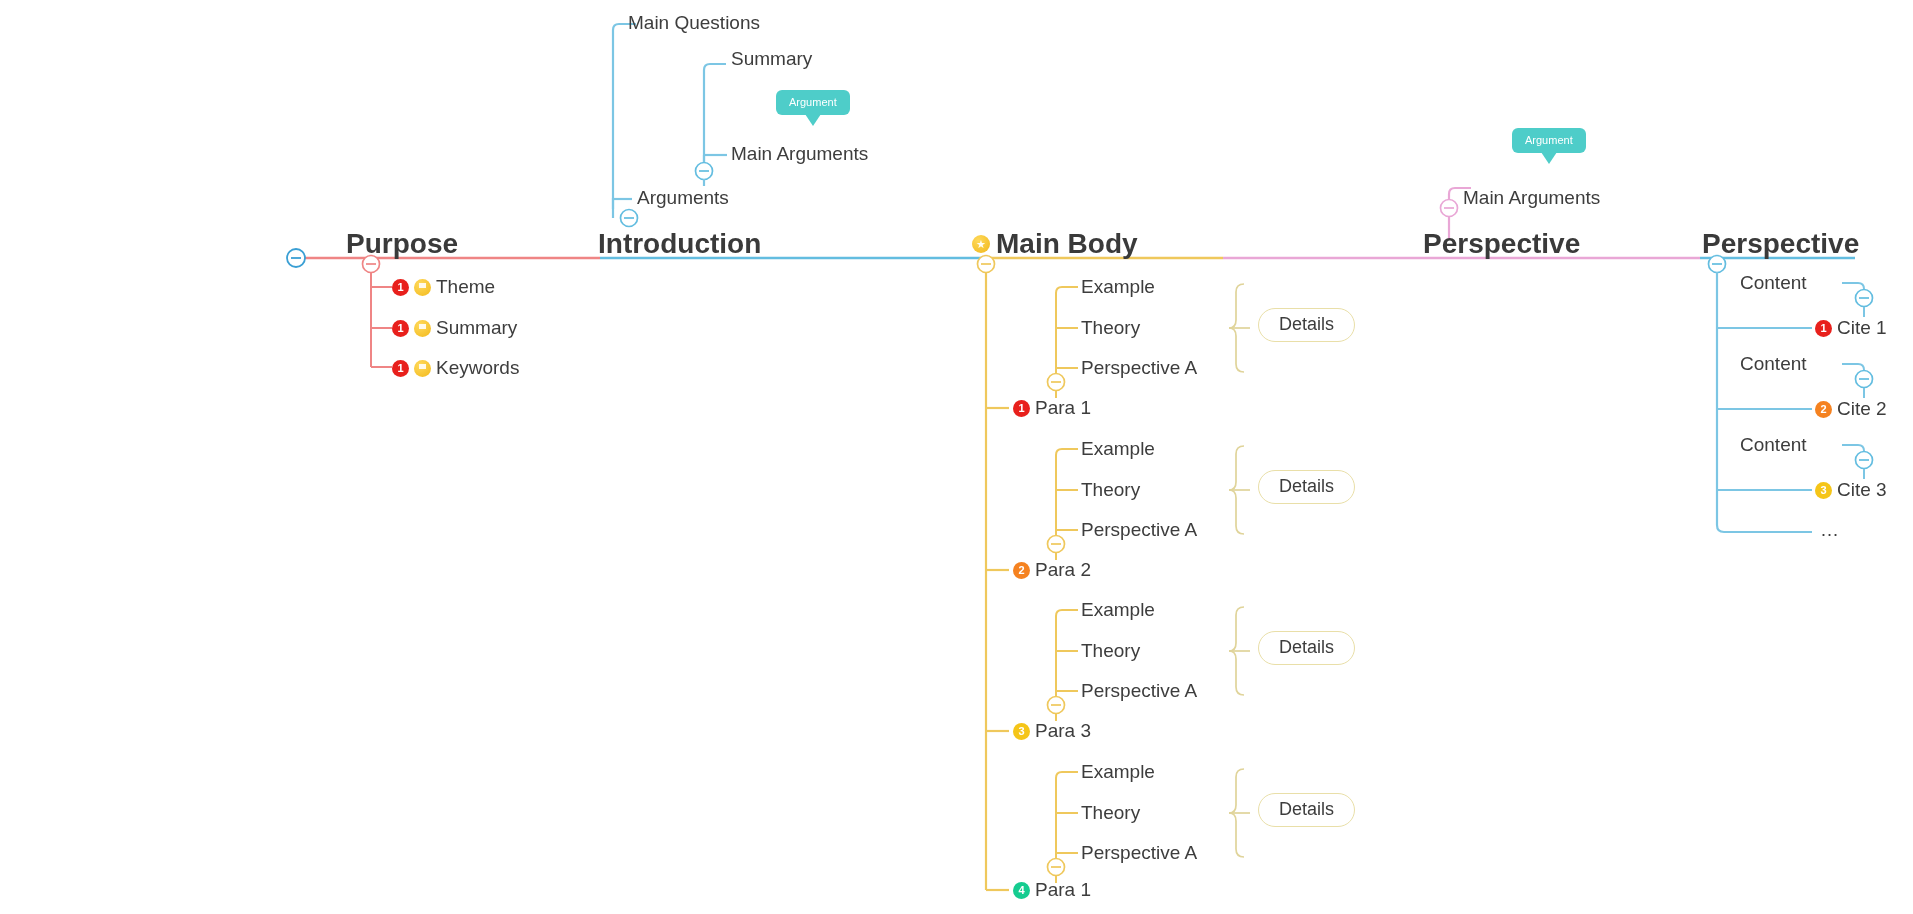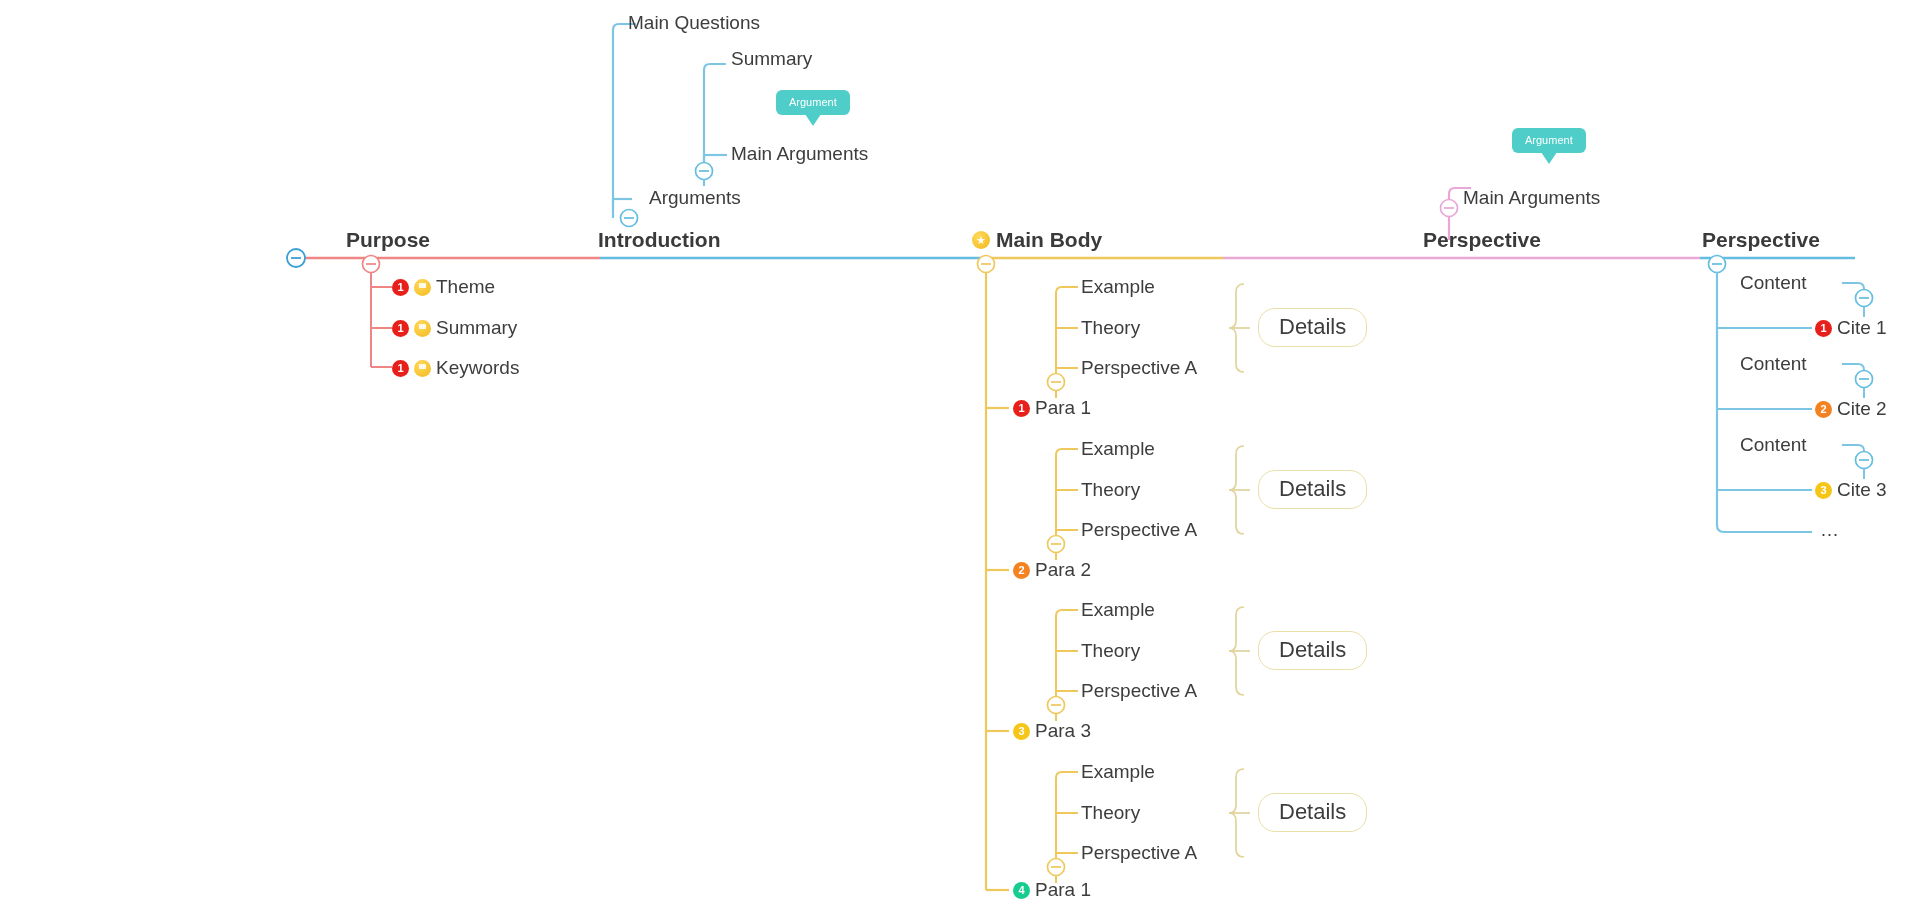--- a/index.html
+++ b/index.html
@@ -71,21 +71,21 @@
     background: #8a6a24;
     margin-bottom: 2px;
     border-radius: 1px;
   }
   .book-lines i:nth-child(1) { width: 100%; }
   .book-lines i:nth-child(2) { width: 100%; }
   .book-lines i:nth-child(3) { width: 70%; }
 
   .trunk-label {
     position: absolute;
-    font-size: 21px;
+    font-size: 28px;
     font-weight: bold;
     color: #3a3a3a;
     white-space: nowrap;
     display: flex;
     align-items: center;
     gap: 6px;
   }
   .leaf-label {
     position: absolute;
     font-size: 19px;
@@ -158,21 +158,21 @@
     width: 0; height: 0;
     border-left: 8px solid transparent;
     border-right: 8px solid transparent;
     border-top: 12px solid #4ecdc9;
   }
   .summary-pill {
     position: absolute;
     border: 1.6px solid #e9dfa8;
     border-radius: 17px;
     background: #ffffff;
-    font-size: 22px;
+    font-size: 18px;
     color: #3d3d3d;
     padding: 5px 20px 6px;
     white-space: nowrap;
   }
   .ellipsis {
     position: absolute;
     font-size: 19px;
     color: #3d3d3d;
     letter-spacing: 2px;
   }
@@ -318,21 +318,21 @@
   </div>
   <div class="leaf-label" style="left:392px; top:357px;">
     <span class="num-badge" style="background:#e8201c;">1</span>
     <span class="flag-icon"></span>
     <span>Keywords</span>
   </div>
 
   <div class="leaf-label" style="left:628px; top:12px;">
     <span>Main Questions</span>
   </div>
-  <div class="leaf-label" style="left:637px; top:187px;margin-left:12px;">
+  <div class="leaf-label" style="left:637px; top:187px;">
     <span>Arguments</span>
   </div>
   <div class="leaf-label" style="left:731px; top:48px;">
     <span>Summary</span>
   </div>
   <div class="leaf-label" style="left:731px; top:143px;">
     <span>Main Arguments</span>
   </div>
   <div class="callout" style="left:776px; top:90px;">
     <span>Argument</span>

